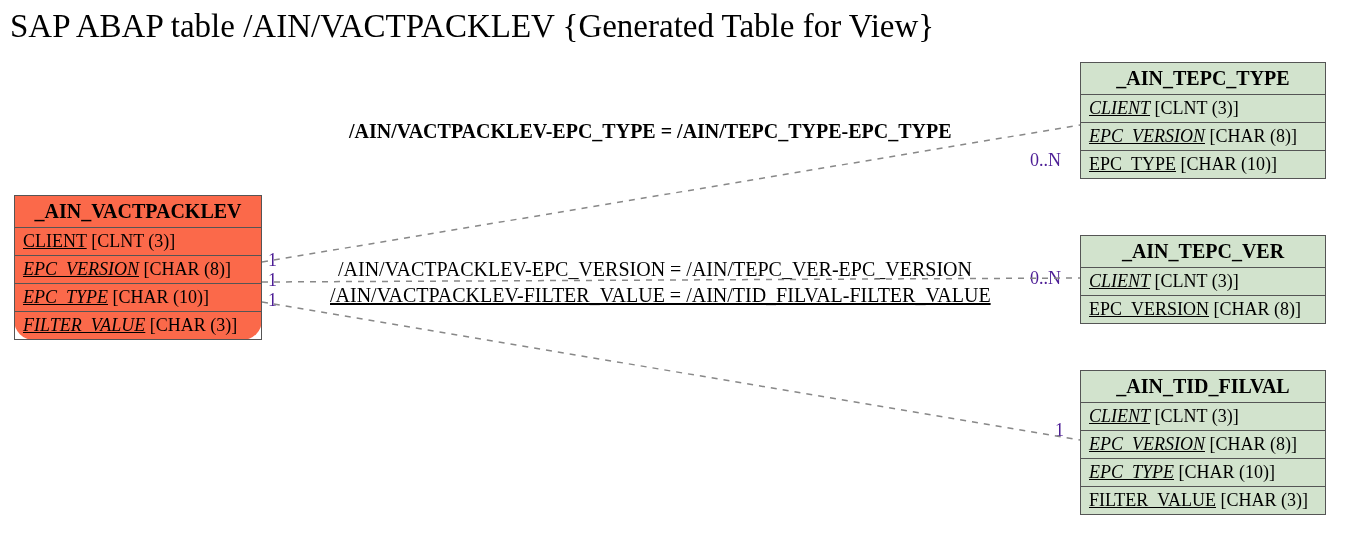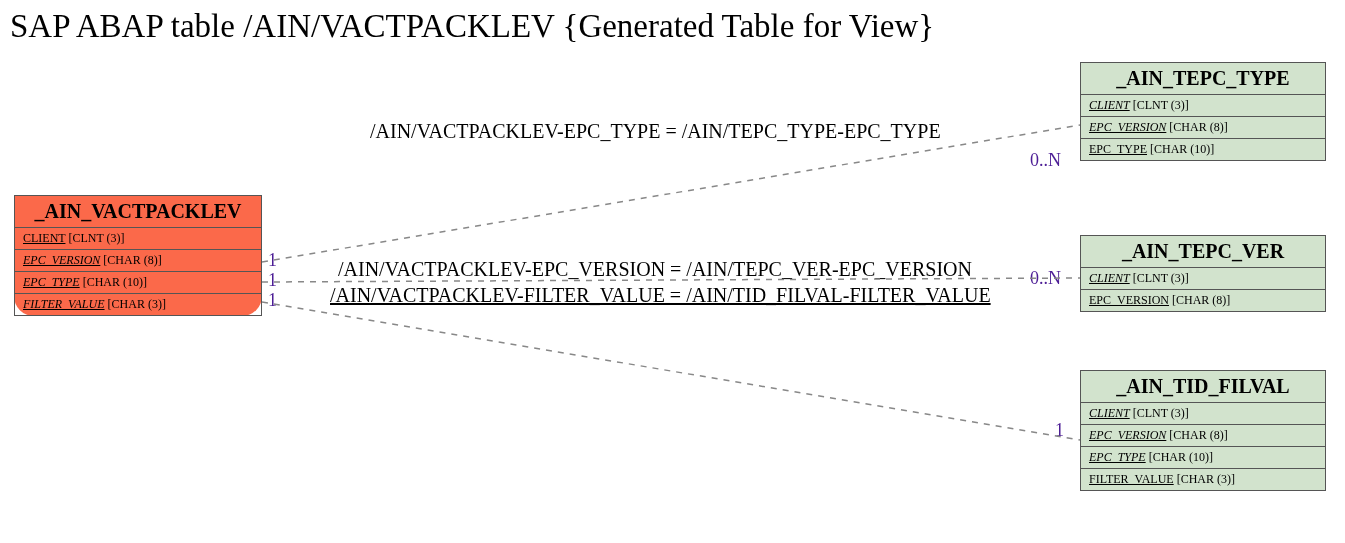--- a/index.html
+++ b/index.html
@@ -30,21 +30,21 @@
     font-weight: bold;
     text-align: center;
     border-bottom: 1px solid #555;
     padding: 4px 8px;
     font-size: 20px;
     white-space: nowrap;
   }
   .entity .row {
     border-bottom: 1px solid #555;
     padding: 3px 8px;
-    font-size: 12px;
+    font-size: 18px;
     white-space: nowrap;
   }
   .entity .row:last-child { border-bottom: none; }
   .entity .u { text-decoration: underline; }
   .entity .i { font-style: italic; }
   .orange { background: #fb694a; border-radius: 20px; }
   .green  { background: #d2e3cd; }
   svg.lines {
     position: absolute;
     left: 0; top: 0;
@@ -90,21 +90,21 @@
 </div>
 
 <div class="entity green" style="left:1080px; top:370px; width:245px;">
   <div class="hdr">_AIN_TID_FILVAL</div>
   <div class="row"><span class="u i">CLIENT</span> <span>[CLNT (3)]</span></div>
   <div class="row"><span class="u i">EPC_VERSION</span> <span>[CHAR (8)]</span></div>
   <div class="row"><span class="u i">EPC_TYPE</span> <span>[CHAR (10)]</span></div>
   <div class="row"><span class="u">FILTER_VALUE</span> <span>[CHAR (3)]</span></div>
 </div>
 
-<div class="relLabel" style="left:370px; top:120px;">/AIN/VACTPACKLEV-EPC_TYPE = /AIN/TEPC_TYPE-EPC_TYPE</div>
+<div class="relLabel" style="left:349px; top:120px;font-weight:bold;">/AIN/VACTPACKLEV-EPC_TYPE = /AIN/TEPC_TYPE-EPC_TYPE</div>
 <div class="relLabel" style="left:338px; top:258px;">/AIN/VACTPACKLEV-EPC_VERSION = /AIN/TEPC_VER-EPC_VERSION</div>
 <div class="relLabel" style="left:330px; top:284px;text-decoration:underline;">/AIN/VACTPACKLEV-FILTER_VALUE = /AIN/TID_FILVAL-FILTER_VALUE</div>
 
 <div class="card" style="left:268px; top:250px;">1</div>
 <div class="card" style="left:268px; top:270px;">1</div>
 <div class="card" style="left:268px; top:290px;">1</div>
 
 <div class="card" style="left:1030px; top:150px;">0..N</div>
 <div class="card" style="left:1030px; top:268px;">0..N</div>
 <div class="card" style="left:1055px; top:420px;">1</div>

